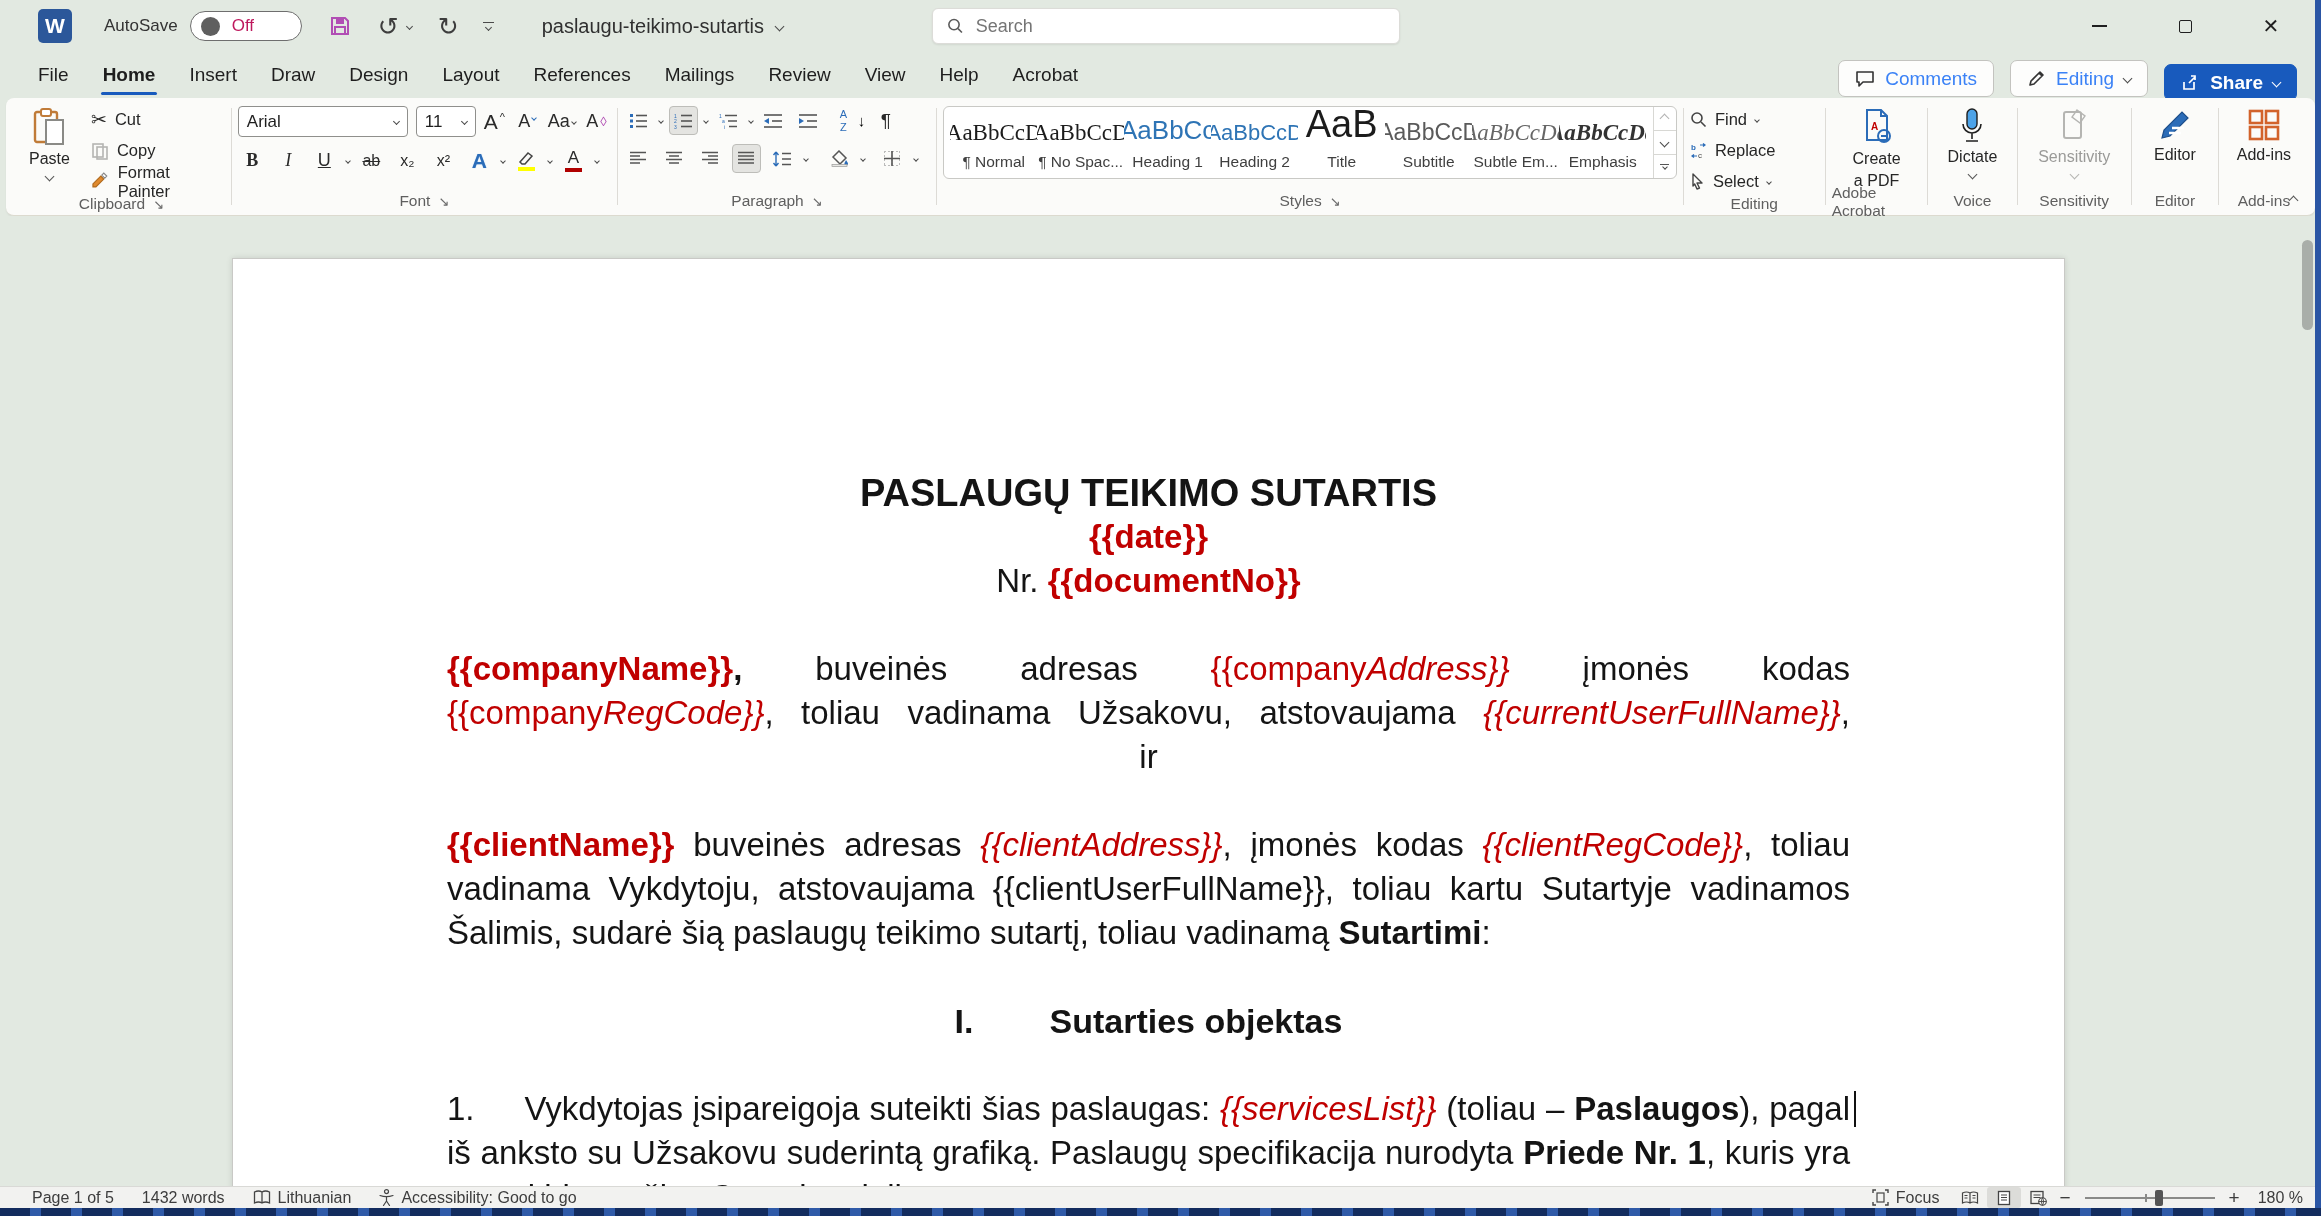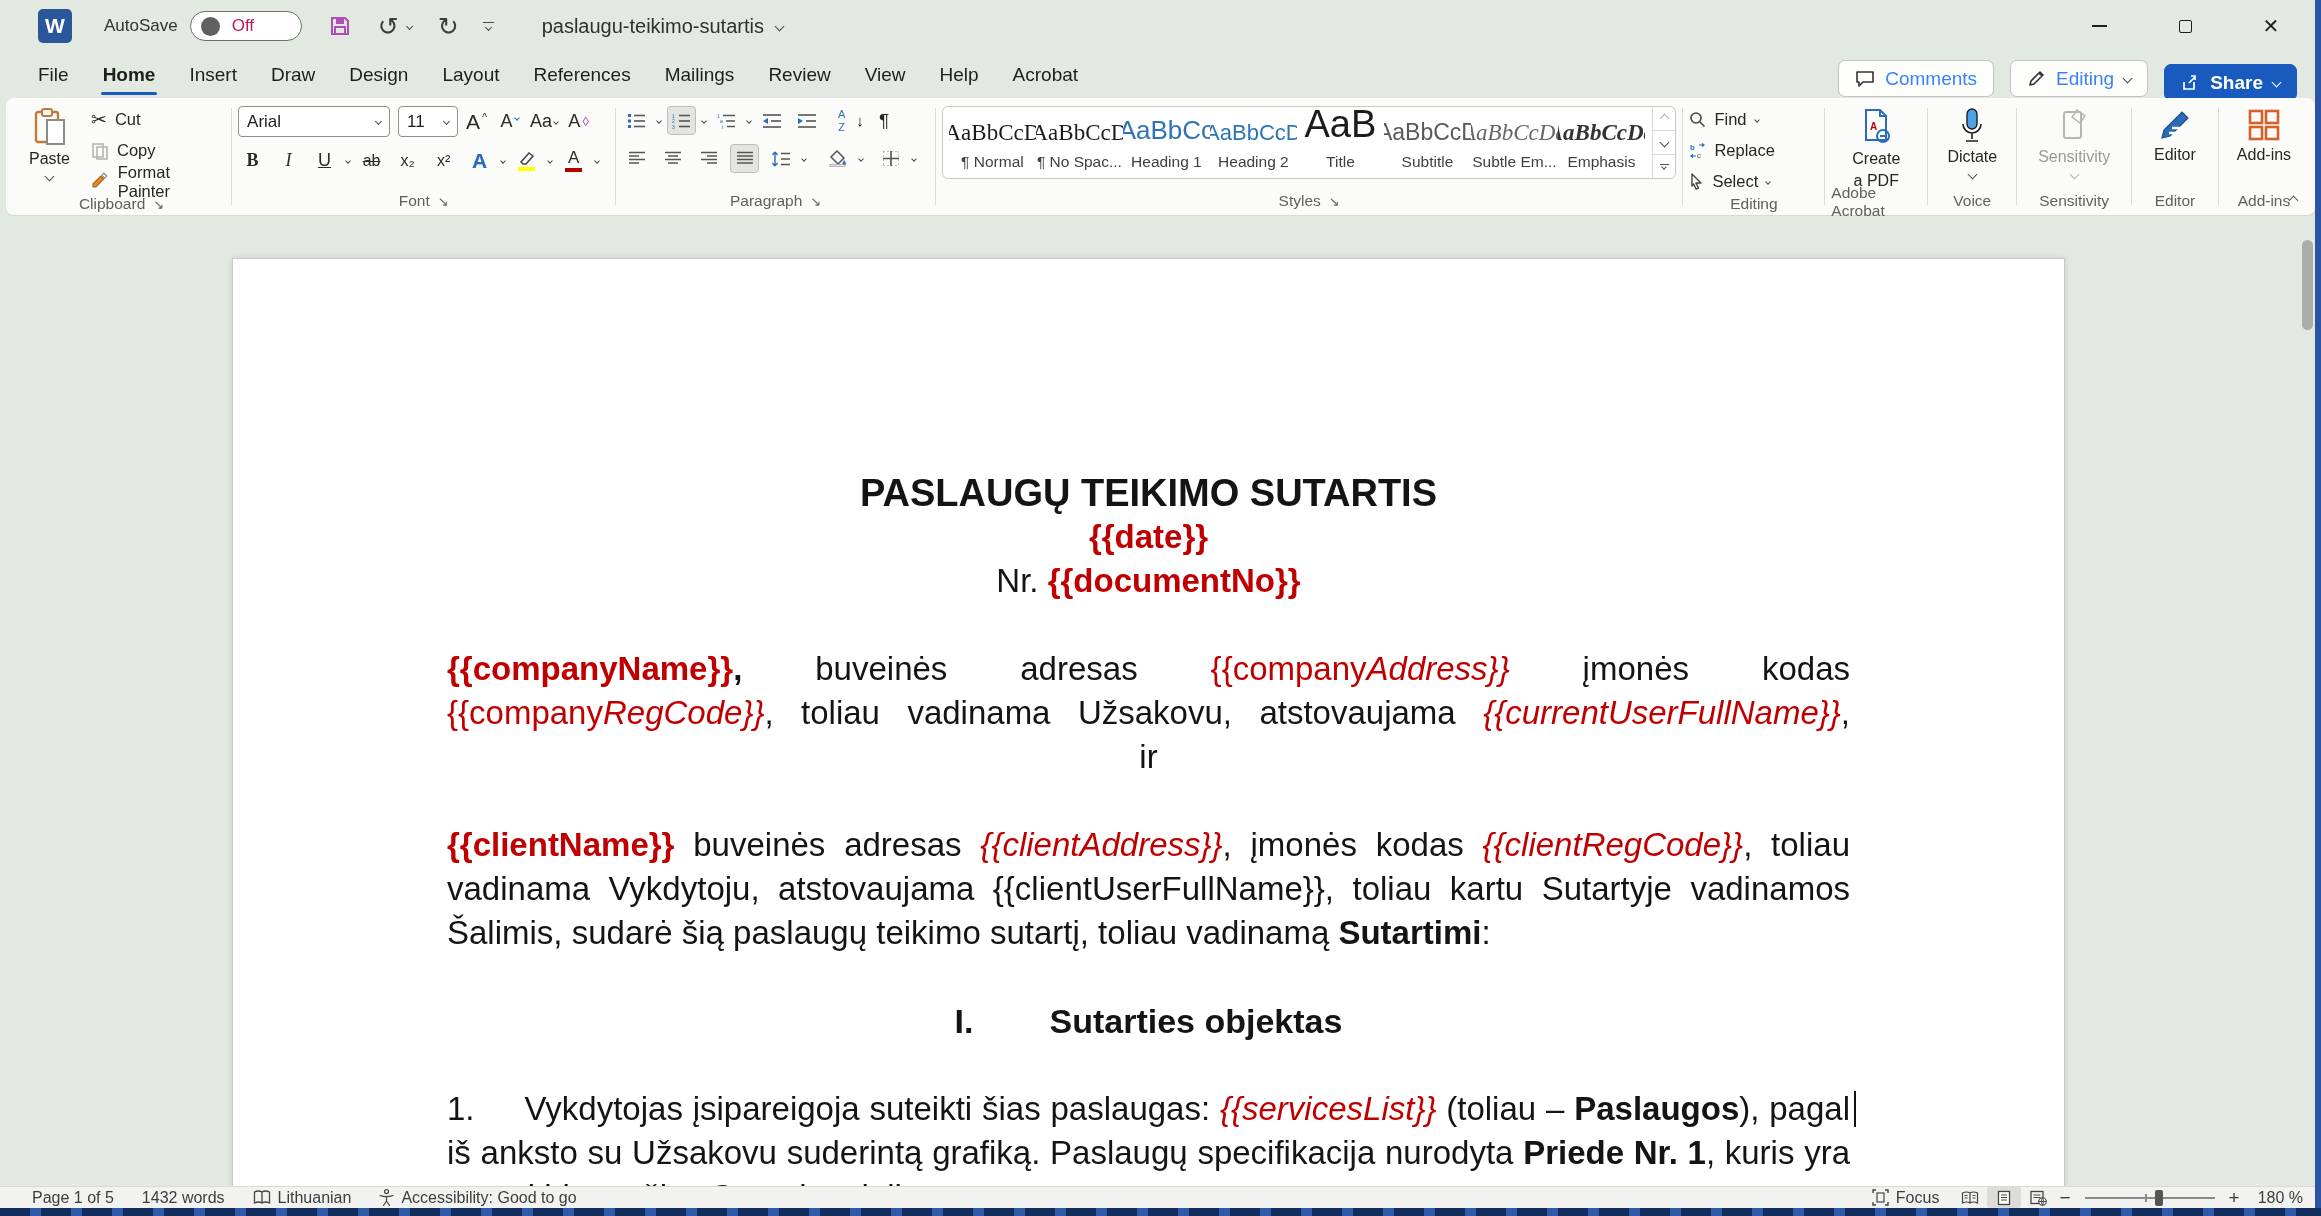--- a/index.html
+++ b/index.html
@@ -155,20 +155,27 @@
     <span>↻</span>
   </button>
   <button class="qa-btn qa-more">
     <span class="bar"></span>
     <span class="smallchev" style="width:5px;height:5px;"></span>
   </button>
   <div class="doc-title">
     <span>paslaugu-teikimo-sutartis</span>
     <span class="smallchev"></span>
   </div>
+  <div class="searchbox">
+    <svg width="18" height="18" viewBox="0 0 18 18">
+      <circle cx="7.5" cy="7.5" r="5.5" fill="none" stroke="#5a5a5a" stroke-width="1.7"></circle>
+      <line x1="11.8" y1="11.8" x2="16" y2="16" stroke="#5a5a5a" stroke-width="1.7"></line>
+    </svg>
+    <input type="text" placeholder="Search" style="">
+  </div>
   <div class="winctl">
     <div class="winbtn">
         <span class="minbar"></span>
       </div>
     <div class="winbtn">
         <span class="maxbox"></span>
       </div>
     <div class="winbtn">
         <span class="closex">✕</span>
       </div>
@@ -254,21 +261,21 @@
       <span>Clipboard</span>
       <span class="launcher">↘</span>
     </div>
   </div>
   <div class="rdiv"></div>
 
   <div class="rgroup" style="width:388px;">
     <div class="rbody">
       <div class="rows2" style="width:100%;">
         <div class="frow">
-          <div class="combo" style="width:152px;">
+          <div class="combo" style="width:170px;">
             <span>Arial</span>
             <span class="smallchev" style="width:5px;height:5px;"></span>
           </div>
           <div class="combo" style="width:60px;margin-left:4px;">
             <span>11</span>
             <span class="smallchev" style="width:5px;height:5px;"></span>
           </div>
           <div class="fbtn" style="font-size:21px;">
             <span>A</span>
               <span style="font-size:11px;margin-bottom:10px;">^</span>

